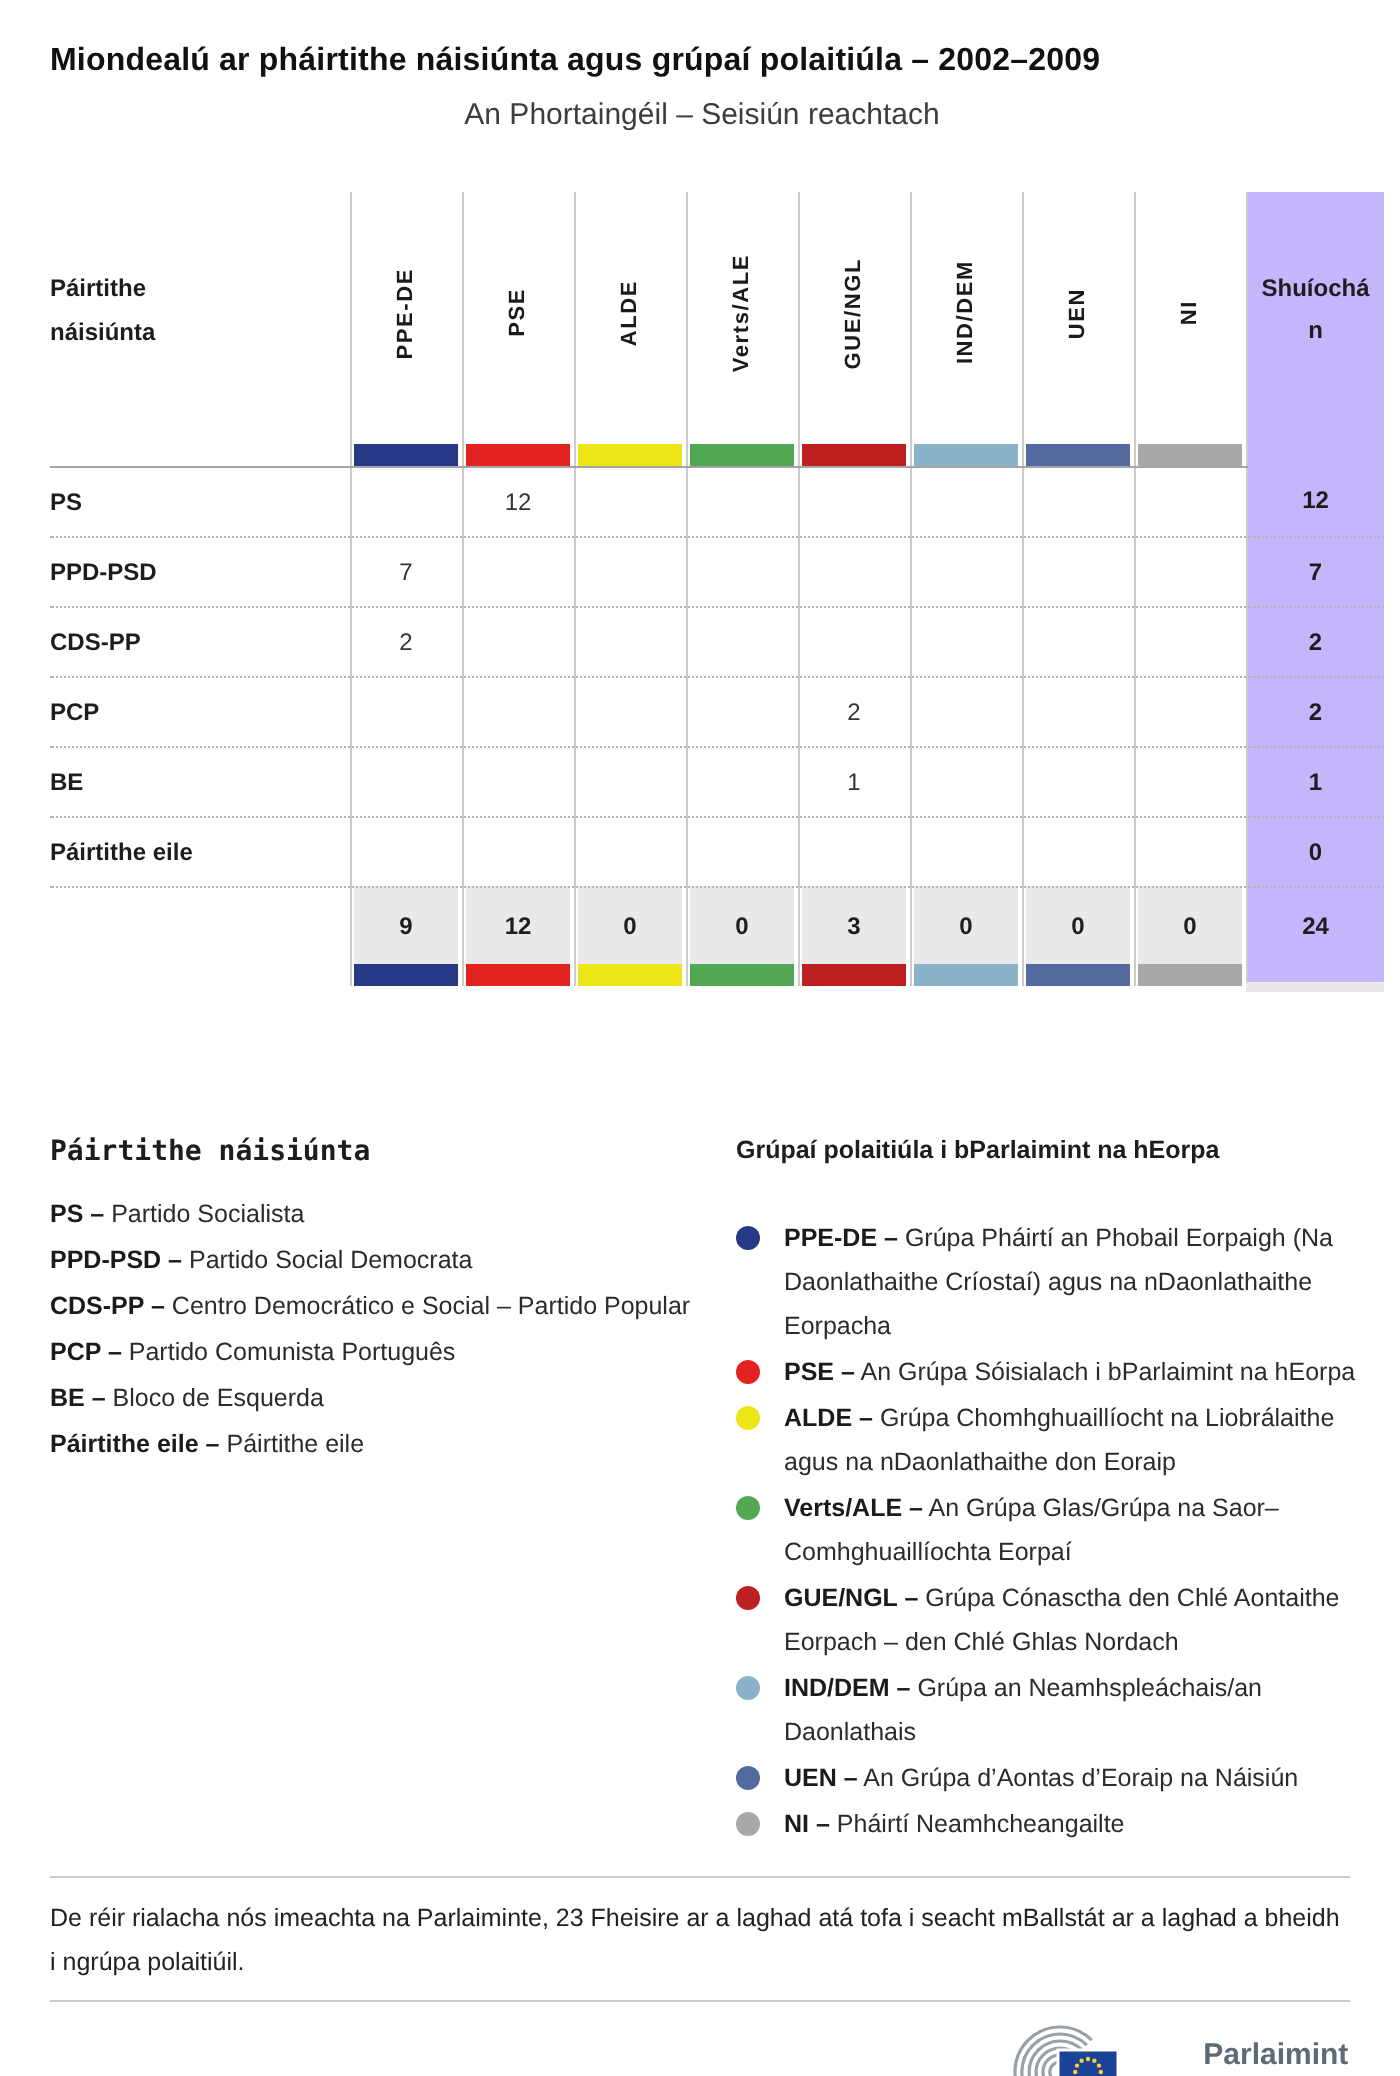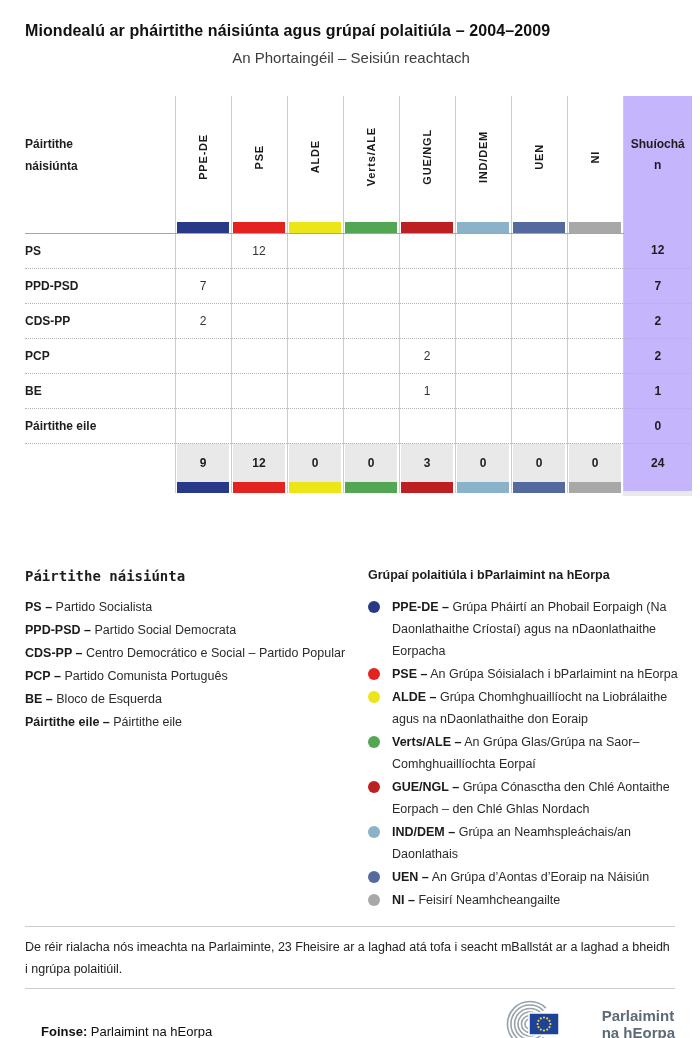--- a/index.html
+++ b/index.html
@@ -48,21 +48,21 @@
 
   
   .legends { display: flex; margin: 72px 25px 0 25px; }
   .legend-left { width: 343px; flex: 0 0 343px; }
   .legend-left h3 { font-family: "DejaVu Sans Mono", monospace; font-size: 14px; font-weight: bold;
     color: #1d1d1d; margin-bottom: 12px; }
   .legend-left p { font-size: 12.5px; line-height: 23px; color: #2b2b2b; }
   .legend-left strong { color: #1b1b1b; }
 
   .legend-right { width: 312px; flex: 0 0 312px; }
-  .legend-right h3 { font-size: 12.5px; font-weight: bold; color: #1d1d1d; margin-bottom: 14px; }
+  .legend-right h3 { font-size: 12.5px; font-weight: bold; color: #1d1d1d; margin-bottom: 26px; }
   .gitem { display: flex; align-items: flex-start; margin-bottom: 1px; }
   .gitem .dot { width: 12px; height: 12px; border-radius: 50%; flex: 0 0 12px; margin: 5px 12px 0 0; }
   .gitem p { font-size: 12.5px; line-height: 22px; color: #2b2b2b; }
   .gitem strong { color: #1b1b1b; }
 
   
   .rule { border: none; border-top: 1px solid #ccc; margin: 14px 25px 0 25px; }
   p.note { font-size: 12.5px; line-height: 22px; color: #222; margin: 9px 25px 8px 25px; max-width: 655px; }
 
   .pagefooter { margin: 10px 25px 0 25px; display: flex; justify-content: space-between; align-items: center; }
@@ -71,21 +71,21 @@
 
   .logo { display: flex; align-items: center; }
   .logo-text { margin-left: 8px; font-size: 15px; font-weight: bold; color: #5d6b76; line-height: 17px; }
   .logo-text span { display: block; }
 </style>
 </head>
 <body>
 
 <div class="page">
 
-  <h1 class="title">Miondealú ar pháirtithe náisiúnta agus grúpaí polaitiúla – 2004–2009</h1>
+  <h1 class="title">Miondealú ar pháirtithe náisiúnta agus grúpaí polaitiúla – 2002–2009</h1>
   <h2 class="subtitle">An Phortaingéil – Seisiún reachtach</h2>
 
   <table class="seats">
     <colgroup>
       <col class="c-label">
         <col class="c-group">
         <col class="c-group">
         <col class="c-group">
         <col class="c-group">
       <col class="c-group">
@@ -257,21 +257,21 @@
       <div class="gitem">
         <span class="dot" style="background: rgb(138, 179, 201);"></span>
         <p><strong>IND/DEM –</strong> <span>Grúpa an Neamhspleáchais/an Daonlathais</span></p>
       </div>
       <div class="gitem">
         <span class="dot" style="background: rgb(84, 105, 158);"></span>
         <p><strong>UEN –</strong> <span>An Grúpa d’Aontas d’Eoraip na Náisiún</span></p>
       </div>
       <div class="gitem">
         <span class="dot" style="background: rgb(168, 168, 168);"></span>
-        <p><strong>NI –</strong> <span>Feisirí Neamhcheangailte</span></p>
+        <p><strong>NI –</strong> <span>Pháirtí Neamhcheangailte</span></p>
       </div>
     </div>
   </div>
 
   <hr class="rule">
   <p class="note">De réir rialacha nós imeachta na Parlaiminte, 23 Fheisire ar a laghad atá tofa i seacht mBallstát ar a laghad a bheidh i ngrúpa polaitiúil.</p>
   <hr class="rule" style="margin-top:8px">
 
   <div class="pagefooter">
     <p class="source"><strong>Foinse:</strong> <span>Parlaimint na hEorpa</span></p>

